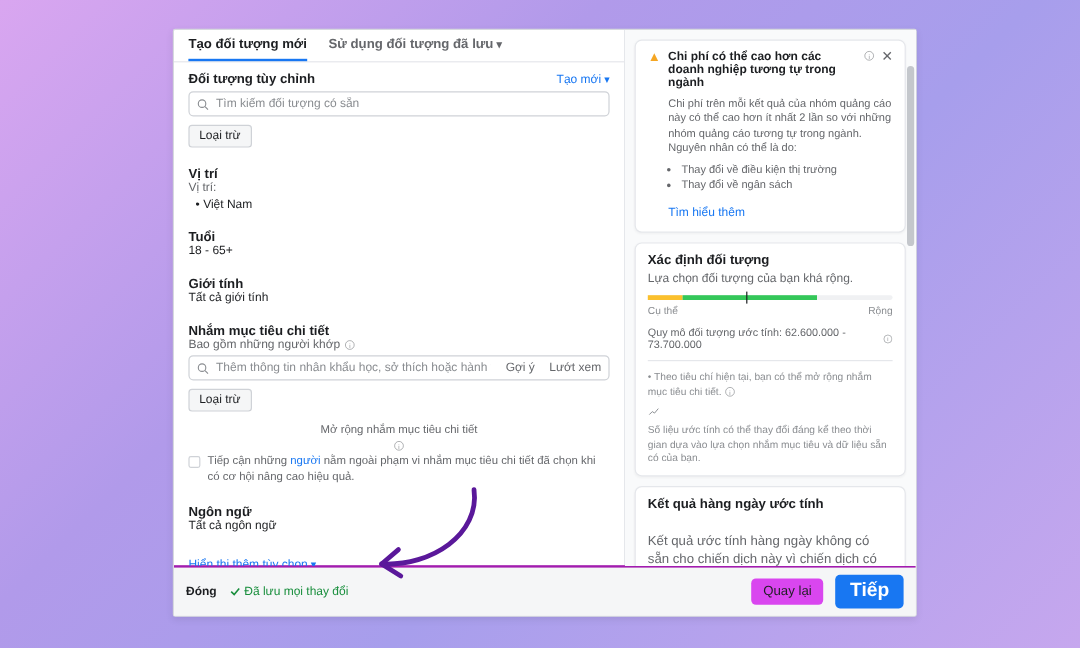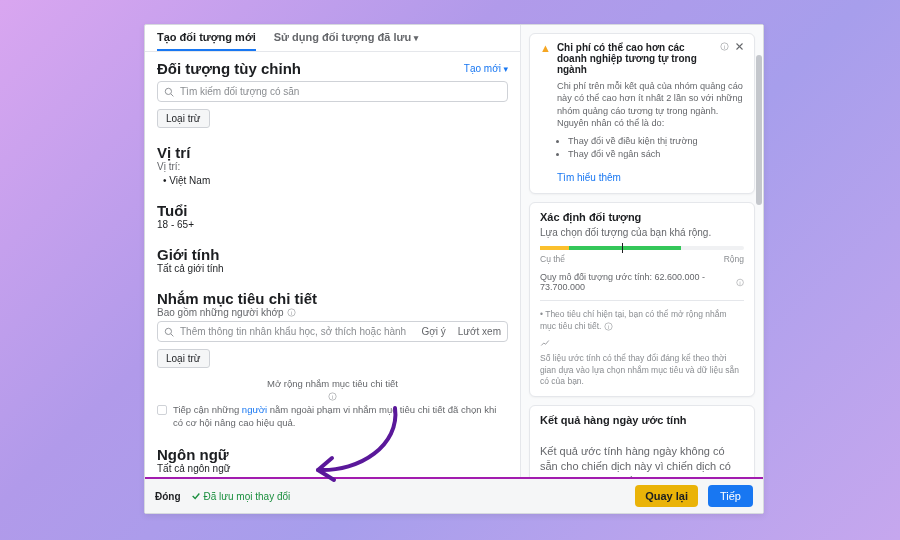--- a/index.html
+++ b/index.html
@@ -15,21 +15,21 @@
   }
   .content { flex: 1; display: flex; overflow: hidden; }
   .left { flex: 1; overflow-y: auto; border-right: 1px solid #e5e7eb; position: relative; }
   .right { width: 242px; overflow-y: auto; background: #f9fafb; position: relative; }
   .tabs { display: flex; gap: 18px; padding: 6px 12px 0; border-bottom: 1px solid #e5e7eb; }
   .tab { font-size: 11px; font-weight: 600; color: #65676b; padding-bottom: 6px; cursor: pointer; }
   .tab.active { color: #1c1e21; border-bottom: 2px solid #1877f2; }
   .drop::after { content: " ▾"; font-size: 9px; }
   .sec { padding: 8px 12px; }
   .row-h { display: flex; justify-content: space-between; align-items: center; margin-bottom: 4px; }
-  .h { font-size: 15px; font-weight: 700; color: #1c1e21; }
+  .h { font-size: 11px; font-weight: 700; color: #1c1e21; }
   .sub { font-size: 10px; color: #65676b; margin-bottom: 3px; }
   .val { font-size: 10px; color: #1c1e21; }
   .link { font-size: 10px; color: #1877f2; cursor: pointer; }
   .searchbox {
     display: flex; align-items: center; gap: 6px; border: 1px solid #cfd2d7;
     border-radius: 4px; padding: 4px 6px; margin-top: 3px;
   }
   .searchbox input {
     border: none; outline: none; flex: 1; font-size: 10px; color: #1c1e21;
   }
@@ -45,22 +45,22 @@
   .chk-row { display: flex; gap: 6px; align-items: flex-start; font-size: 9.5px; color: #65676b; line-height: 1.35; }
   .chk { width: 10px; height: 10px; border: 1px solid #cfd2d7; border-radius: 2px; margin-top: 1px; flex-shrink: 0; cursor: pointer; }
   .people { color: #1877f2; }
   .info { width: 9px; height: 9px; display: inline-block; vertical-align: middle; }
   .footer {
     border-top: 2px solid #a21caf; background: #f5f6f7; padding: 6px 10px;
     display: flex; align-items: center; gap: 10px;
   }
   .saved { color: #1a8f3e; font-size: 10px; display: flex; align-items: center; gap: 3px; }
   .spacer { flex: 1; }
-  .btn-primary { background: #1877f2; color: #fff; border: none; padding: 5px 12px; font-size: 11px; font-weight: 400; border-radius: 4px; cursor: pointer; }
-  .btn-sec { background: #eab308; border: none; color: #1c1e21; padding: 5px 10px; font-size: 11px; font-weight: 700; border-radius: 4px; cursor: pointer; }
+  .btn-primary { background: #1877f2; color: #fff; border: none; padding: 5px 12px; font-size: 16px; font-weight: 700; border-radius: 4px; cursor: pointer; }
+  .btn-sec { background: #d946ef; border: none; color: #1c1e21; padding: 5px 10px; font-size: 11px; font-weight: 400; border-radius: 4px; cursor: pointer; }
   
   .card { background: #fff; border: 1px solid #e5e7eb; border-radius: 6px; margin: 8px; padding: 8px 10px; box-shadow: 0 1px 2px rgba(0,0,0,.04); }
   .alert-head { display: flex; align-items: flex-start; gap: 6px; }
   .warn { color: #f5a623; font-size: 11px; flex-shrink: 0; }
   .alert-title { font-size: 10px; font-weight: 700; color: #1c1e21; flex: 1; }
   .close { width: 9px; height: 9px; cursor: pointer; }
   .alert-body { font-size: 9.2px; color: #65676b; margin: 5px 0 5px 17px; line-height: 1.35; }
   ul.bul { list-style: disc; padding-left: 28px; font-size: 9.2px; color: #65676b; line-height: 1.5; }
   .learn { margin: 5px 0 0 17px; }
   .aud-bar { position: relative; height: 4px; background: #f0f1f3; border-radius: 2px; margin: 8px 0 4px; }

